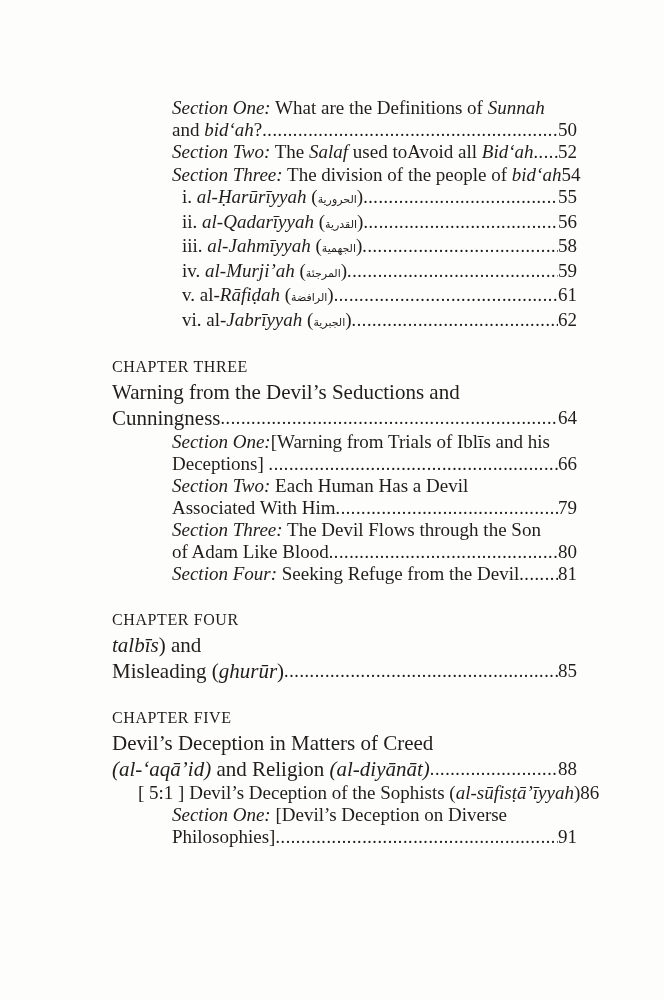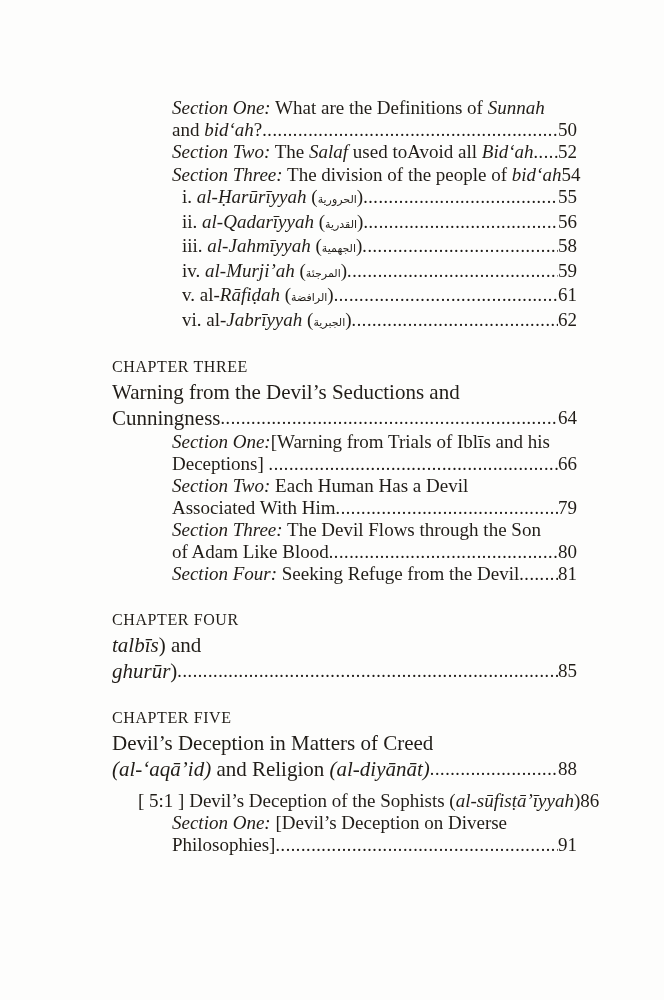--- a/index.html
+++ b/index.html
@@ -20,21 +20,21 @@
   .group { margin-bottom:24px; }
   .chapter-label {
     font-size:16px;
     line-height:20px;
     letter-spacing:0.6px;
     margin-bottom:2px;
     margin-top:16px;
   }
   .entry.section { padding-left:60px; }
   .entry.list    { padding-left:70px; }
-  .entry.bracket { padding-left:26px;margin-top:8px; }
+  .entry.bracket { padding-left:26px; }
   .line {
     display:flex;
     align-items:baseline;
     font-size:19px;
     line-height:21.5px;
     white-space:pre;
   }
   .entry.chapter-title .line {
     font-size:21px;
     line-height:26px;
@@ -116,21 +116,21 @@
           <div class="line"><span class="seg n">of Adam Like Blood</span><span class="dots">................................................................................................................................................................</span><span class="pagenum">80</span></div>
         </div>
         <div class="entry section">
           <div class="line"><span class="seg i">Section Four:</span><span class="seg n"> Seeking Refuge from the Devil</span><span class="dots">................................................................................................................................................................</span><span class="pagenum">81</span></div>
         </div>
       </div>
       <div class="group">
         <div class="chapter-label">CHAPTER FOUR</div>
         <div class="entry chapter-title">
           <div class="line"><span class="seg i">talbīs</span><span class="seg n">) and</span></div>
-          <div class="line"><span class="seg i">ghurūr</span><span class="seg n">)</span><span class="dots">................................................................................................................................................................</span><span class="pagenum">85</span></div>
+          <div class="line"><span class="seg n">Misleading (</span><span class="seg i">ghurūr</span><span class="seg n">)</span><span class="dots">................................................................................................................................................................</span><span class="pagenum">85</span></div>
         </div>
       </div>
       <div class="group">
         <div class="chapter-label">CHAPTER FIVE</div>
         <div class="entry chapter-title">
           <div class="line"><span class="seg n">Devil’s Deception in Matters of Creed</span></div>
           <div class="line"><span class="seg i">(al-‘aqā’id)</span><span class="seg n"> and Religion </span><span class="seg i">(al-diyānāt)</span><span class="dots">................................................................................................................................................................</span><span class="pagenum">88</span></div>
         </div>
         <div class="entry bracket">
           <div class="line"><span class="seg n">[ 5:1 ] Devil’s Deception of the Sophists (</span><span class="seg i">al-sūfisṭā’īyyah</span><span class="seg n">)</span><span class="dots">................................................................................................................................................................</span><span class="pagenum">86</span></div>

